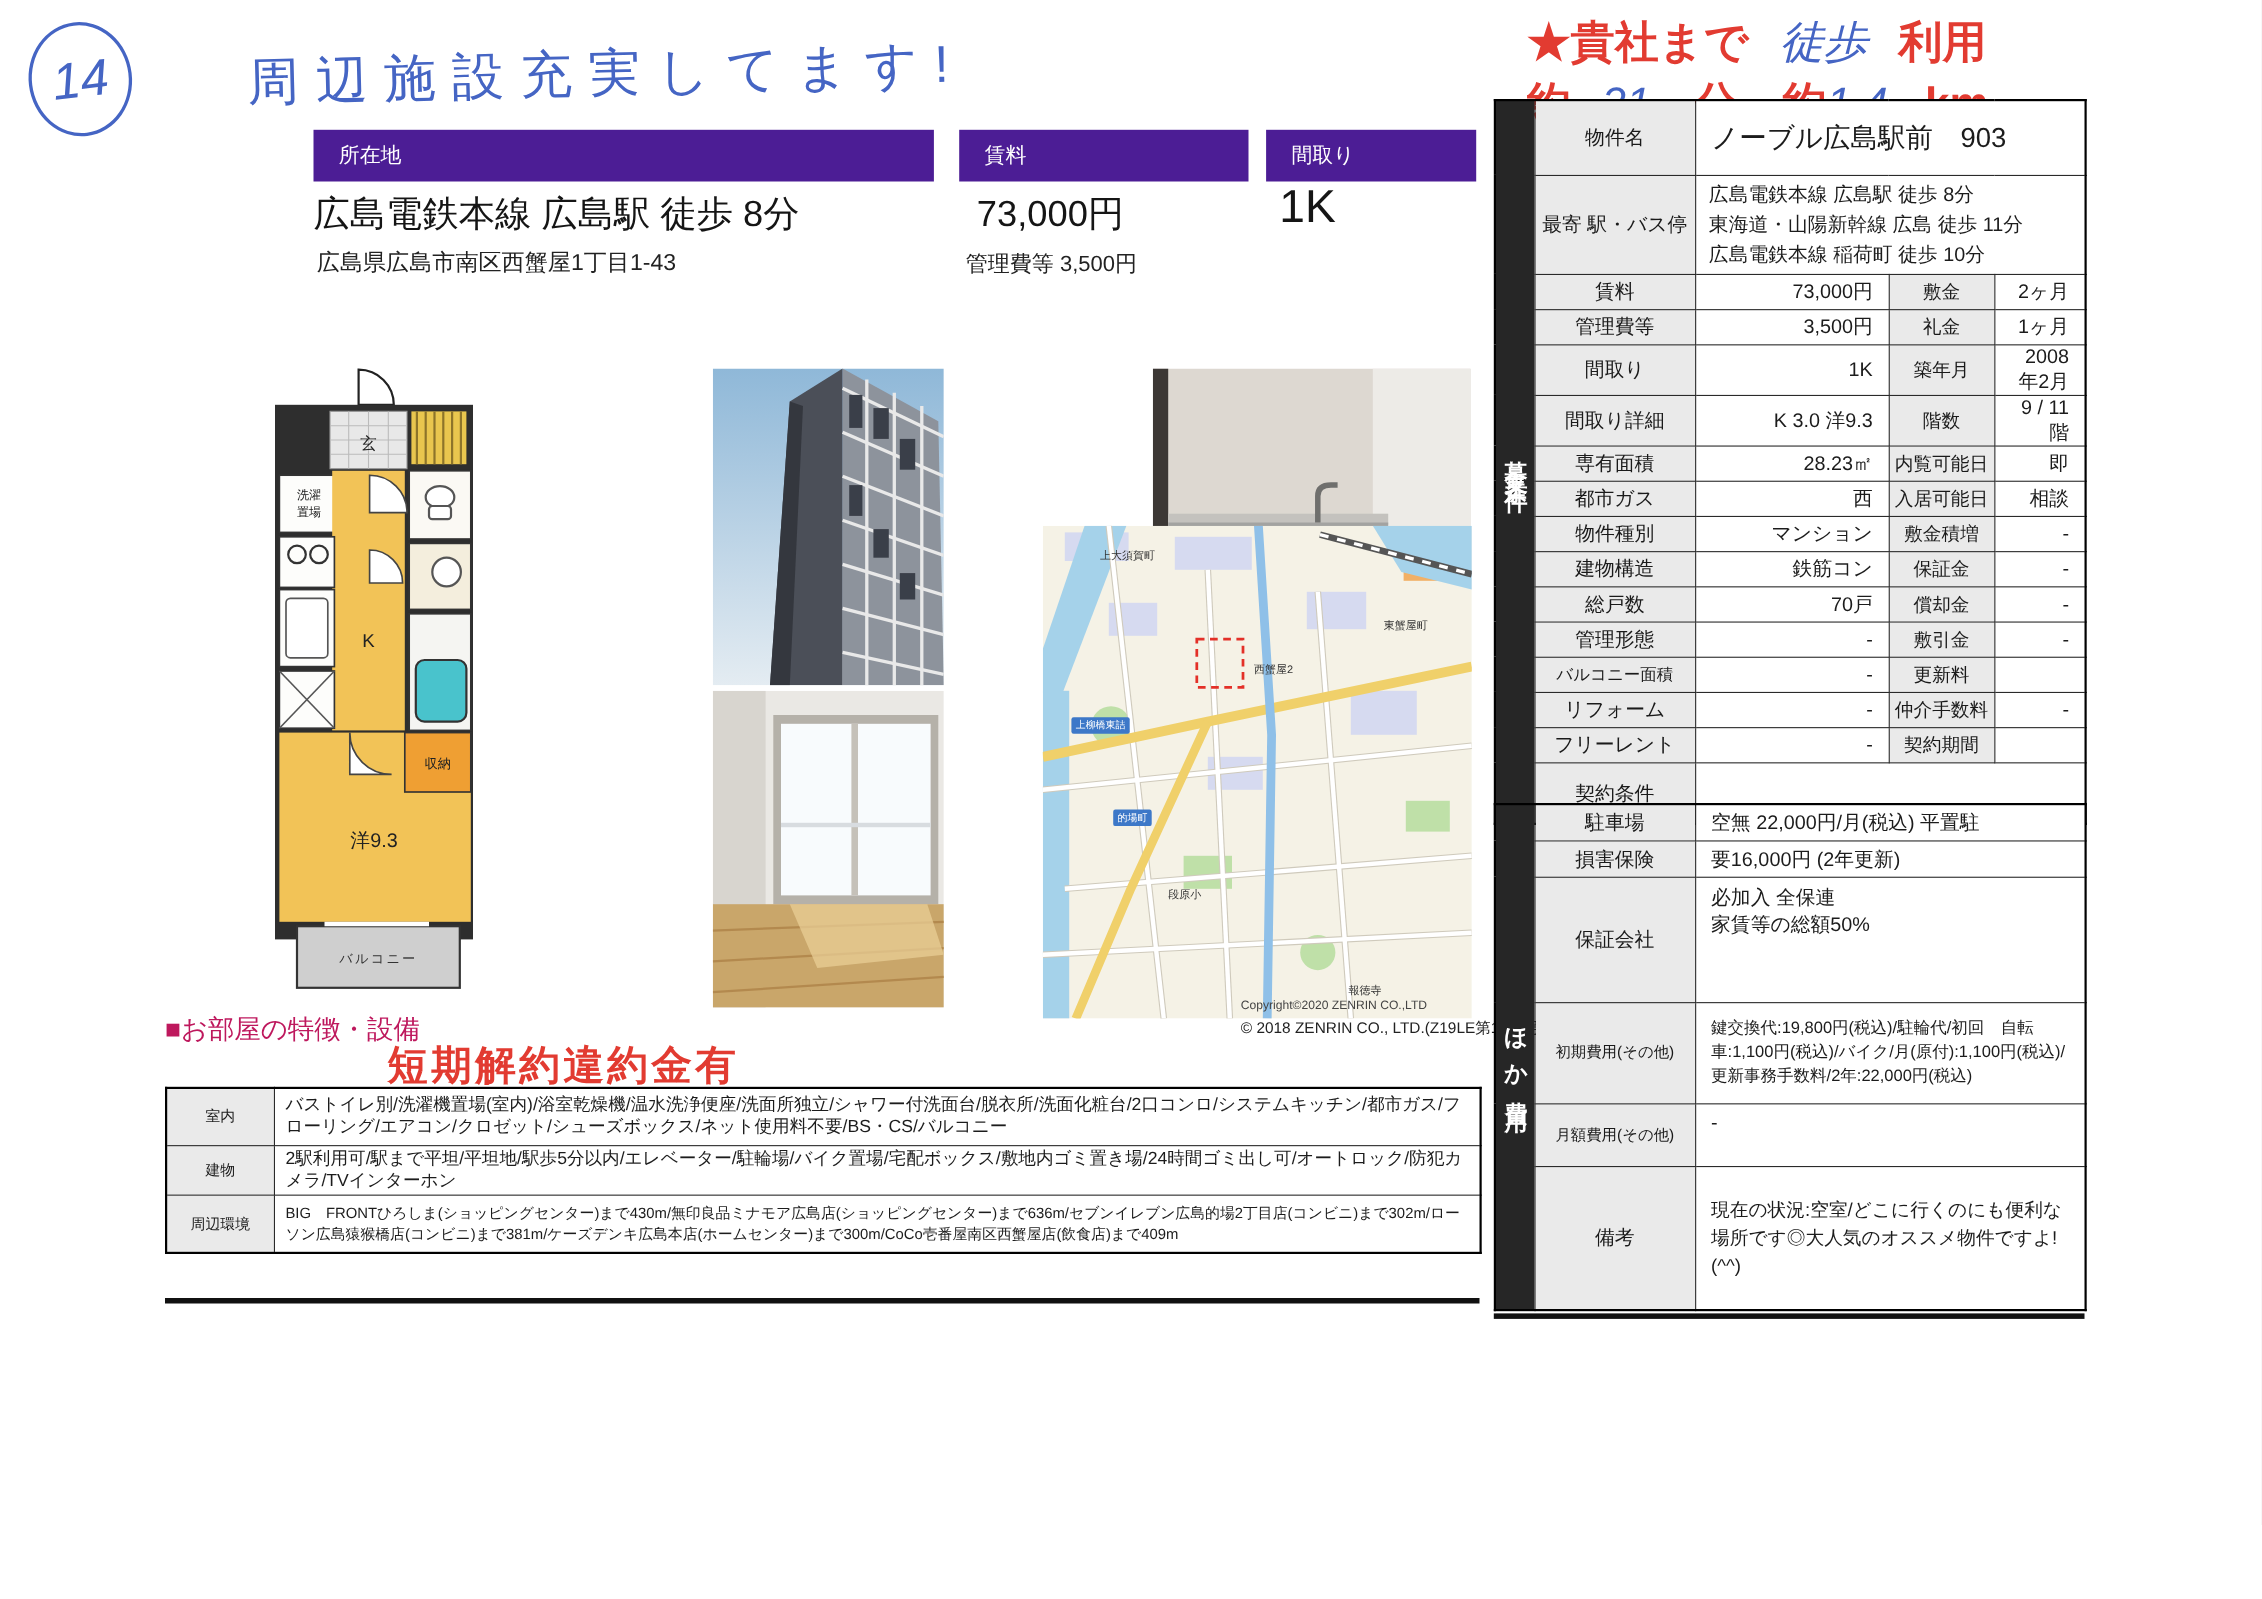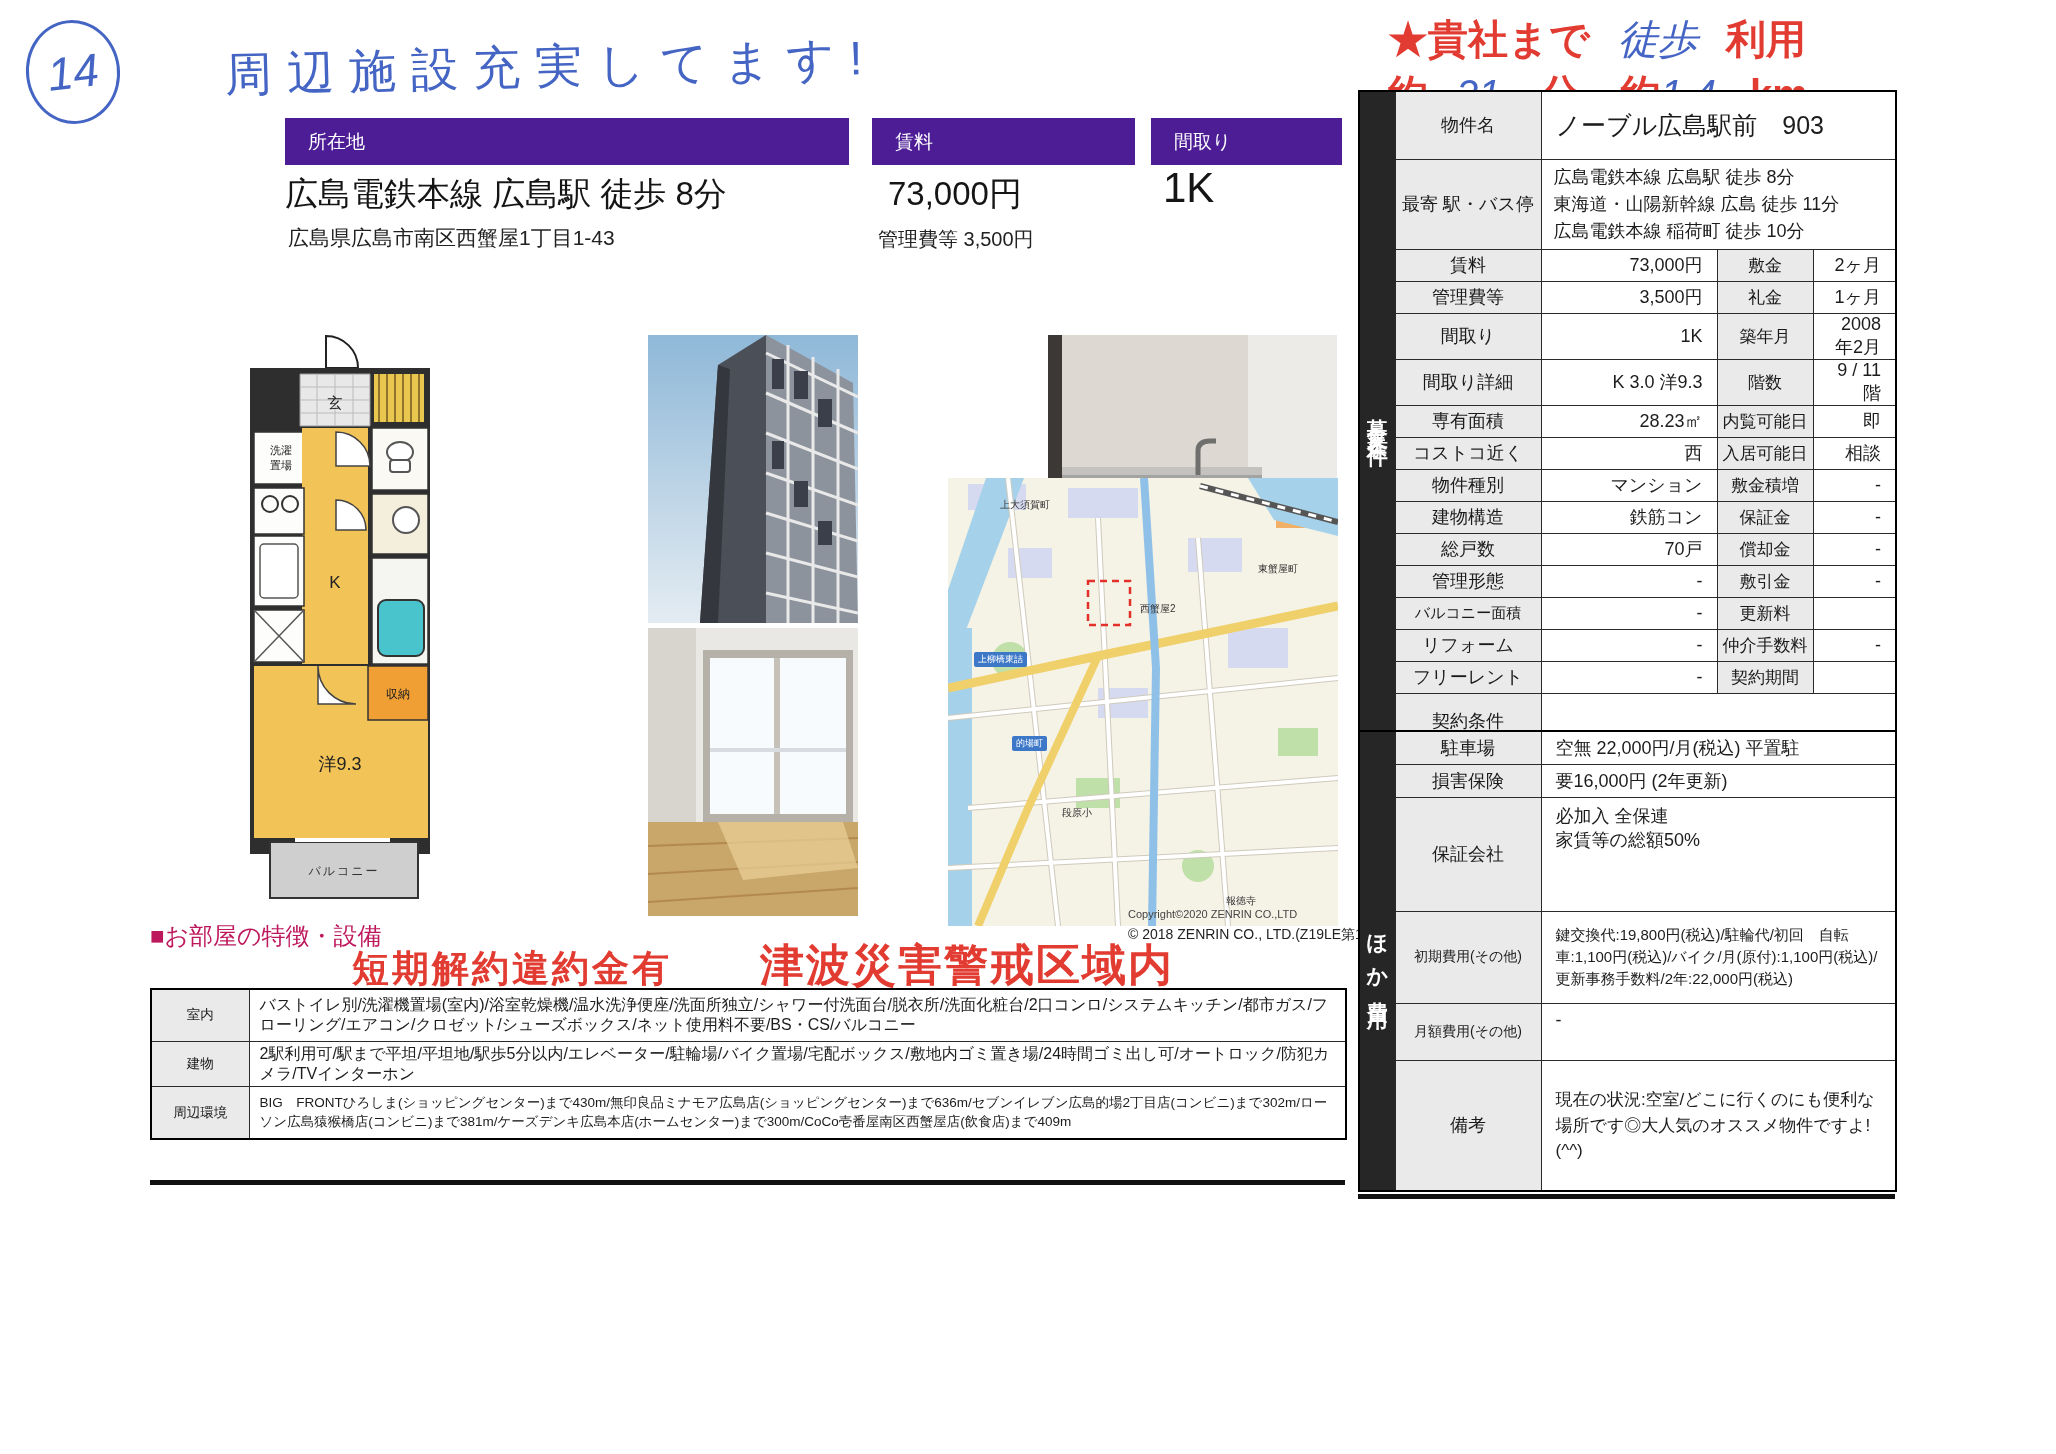--- a/index.html
+++ b/index.html
@@ -270,21 +270,20 @@
   <div class="abs maplabel" style="left:1258px;top:562px">東蟹屋町</div>
   <div class="abs maplabel blue" style="left:974px;top:652px">上柳橋東詰</div>
   <div class="abs maplabel blue" style="left:1012px;top:736px">的場町</div>
   <div class="abs maplabel" style="left:1140px;top:602px">西蟹屋2</div>
   <div class="abs maplabel" style="left:1062px;top:806px">段原小</div>
   <div class="abs maplabel" style="left:1226px;top:894px">報徳寺</div>
   <div id="map-cred-inner" class="abs">Copyright©2020 ZENRIN CO.,LTD</div>
   <div id="map-cred-below" class="abs">© 2018 ZENRIN CO., LTD.(Z19LE第1442号)</div>
 
   <div id="stamp-short" class="abs">短期解約違約金有</div>
-  <div id="stamp-tsunami" class="abs">津波災害警戒区域内</div>
 
   <table id="t1">
     <colgroup>
         <col style="width:36px">
         <col style="width:146px">
         <col style="width:176px">
         <col style="width:96px">
         <col style="width:83px">
       </colgroup>
     <tbody>
@@ -327,21 +326,21 @@
           <td class="lbl l2">階数</td>
           <td class="val num">9 / 11階</td>
         </tr>
     <tr style="height:32px">
           <td class="lbl">専有面積</td>
           <td class="val num">28.23㎡</td>
           <td class="lbl l2">内覧可能日</td>
           <td class="val num">即</td>
         </tr>
     <tr style="height:32px">
-          <td class="lbl">コストコ近く</td>
+          <td class="lbl">都市ガス</td>
           <td class="val num">西</td>
           <td class="lbl l2">入居可能日</td>
           <td class="val num">相談</td>
         </tr>
     <tr style="height:32px">
           <td class="lbl">物件種別</td>
           <td class="val num">マンション</td>
           <td class="lbl l2">敷金積増</td>
           <td class="val num">-</td>
         </tr>

